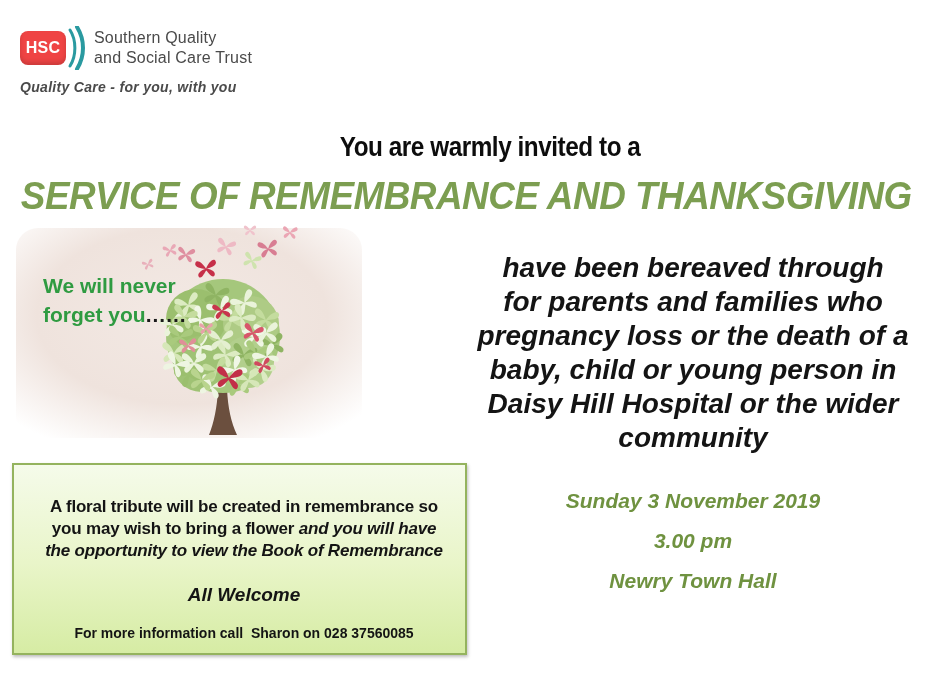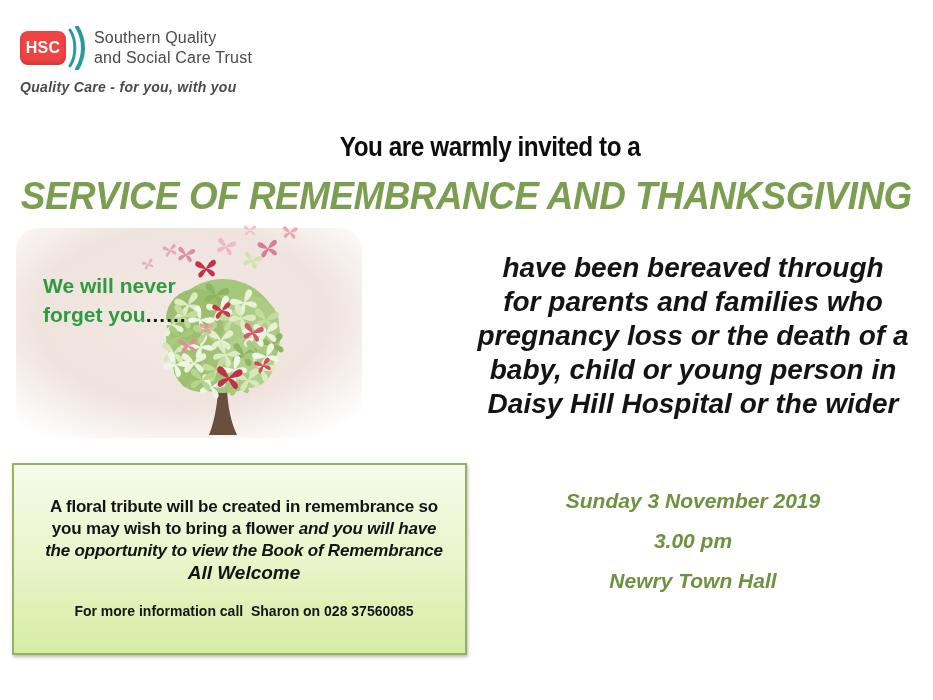--- a/index.html
+++ b/index.html
@@ -51,21 +51,21 @@
   .info-box {
     position:absolute; top:463px; left:12px; width:455px; height:192px;
     border:2px solid #94b35e;
     background:linear-gradient(180deg,#f5fbea 0%, #e9f5c9 52%, #d6eca4 100%);
     box-shadow:1px 2px 3px rgba(110,110,110,.45);
     text-align:center; color:#141414;padding-left:9px;
   }
   .tribute { margin-top:31px; font-size:17px; line-height:22px; font-weight:bold; letter-spacing:-.2px; }
   .tribute div { white-space:nowrap; }
   .tribute .it { font-style:italic; }
-  .welcome { font-size:19px; font-weight:bold; font-style:italic; }
+  .welcome { margin-top:22px; font-size:19px; font-weight:bold; font-style:italic; }
   .contact { margin-top:19px; font-size:14px; font-weight:bold; white-space:pre-wrap; }
 </style>
 </head>
 <body>
 
 <div class="poster">
 
   <header class="logo-block">
     <div class="logo-row">
       <div class="hsc-mark">
@@ -168,20 +168,21 @@
   <div class="caption">
     <span>We will never forget you</span><span class="dots">......</span>
   </div>
 
   <div class="desc">
     <div>have been bereaved through</div>
     <div>for parents and families who</div>
     <div>pregnancy loss or the death of a</div>
     <div>baby, child or young person in</div>
     <div>Daisy Hill Hospital or the wider</div>
+    <div>community</div>
   </div>
 
   <div class="event">
     <div>Sunday 3 November 2019</div>
     <div>3.00 pm</div>
     <div>Newry Town Hall</div>
   </div>
 
   <div class="info-box">
     <div class="tribute">

